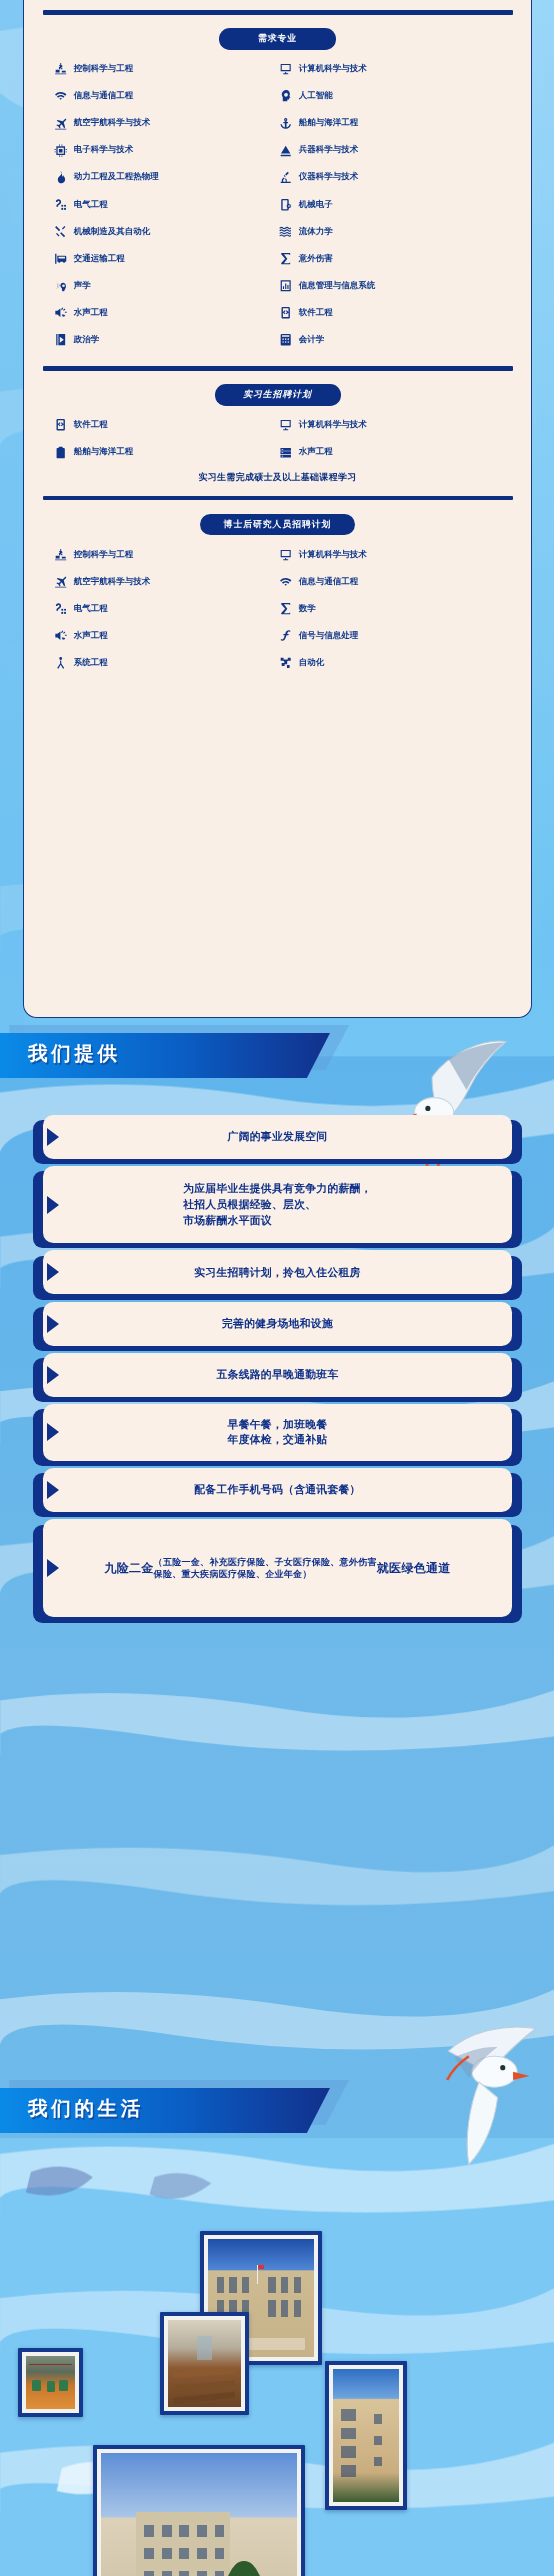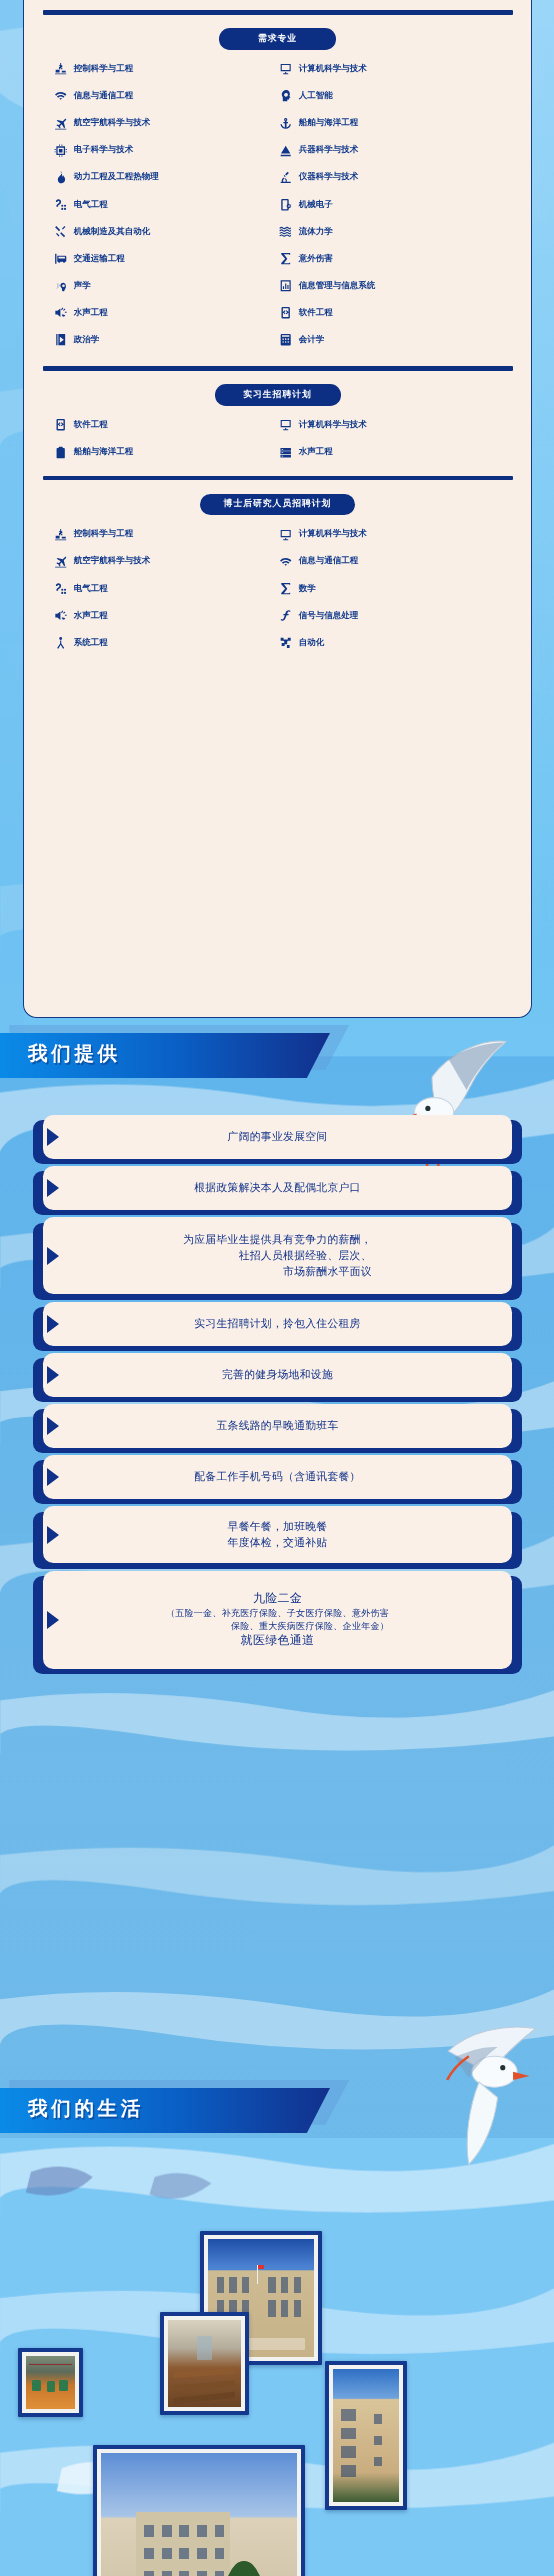--- a/index.html
+++ b/index.html
@@ -19,21 +19,21 @@
     position:absolute; left:23px; top:-7.2px; width:509px; height:1025px;
     background:#f9efe6; border:1.5px solid #123a86; border-top:none;
     border-radius:0 0 13.4px 13.4px; z-index:5;
   }
   .hr-rule{ height:4.6px; background:#0c2f80; margin:0 18.5px; border-radius:1px; }
   .pill{
     margin:13.4px auto 0; width:117px; height:21.6px; background:#0d2f83;
     border-radius:10.8px; color:#fff; font-size:8.8px; font-weight:bold;
     display:flex; align-items:center; justify-content:center; letter-spacing:1px;
   }
-  .pill.wide{ width:126px; }
+  .pill.wide{ width:126px;font-style:italic; }
   .major-grid{
     display:grid; grid-template-columns:1fr 1fr; row-gap:3.1px;
     padding:7.2px 27px 0 30px;
   }
   .major{
     display:flex; align-items:center; gap:5.7px; height:24px;
     color:#113a8c; font-size:8.5px; font-weight:bold; white-space:nowrap;
   }
   .major .ic{ width:14px; height:14px; flex:0 0 14px; display:flex;
               align-items:center; justify-content:center; }
@@ -72,21 +72,21 @@
     position:absolute; left:23px; top:50%; transform:translateY(-50%);
     width:0; height:0; border-top:9.8px solid transparent;
     border-bottom:9.8px solid transparent; border-left:12.4px solid #10318a; z-index:3;
   }
   .benefit .panel{
     position:relative; margin:0 19.6px; background:#faf0e7; border-radius:10.3px;
     min-height:44px; display:flex; align-items:center; justify-content:center;
     padding:8.2px 31px; z-index:2;
   }
   .benefit .label{
-    color:#10318a; font-size:10.8px; font-weight:normal; text-align:right;
+    color:#10318a; font-size:10.8px; font-weight:bold; text-align:left;
     line-height:1.45; letter-spacing:0.3px; white-space:pre-line;
   }
   .benefit .label .big{ display:block; font-size:12px; }
   .benefit .label .sm{ display:block; font-size:9px; line-height:1.4; }
 
   
   #collage{ position:absolute; left:0; top:2231px; width:100%; height:484px; z-index:6; }
   .frame{ position:absolute; background:#15388f; padding:3.6px; border-radius:1px;
           box-shadow:0 1.5px 4.6px rgba(0,40,90,.3); }
   .frame .mat{ background:#f2f2f0; padding:4.6px; height:100%; }
@@ -439,20 +439,21 @@
     <div class="major">
       <span class="ic">
         <svg viewBox="0 0 24 24">
             <path d="M2.6 3.6h18.8v4.8H2.6V3.6zm2.2 1.7v1.4h2.6V5.3H4.8zM2.6 9.6h18.8v4.8H2.6V9.6zm2.2 1.7v1.4h2.6v-1.4H4.8zM2.6 15.6h18.8v4.8H2.6v-4.8zm2.2 1.7v1.4h2.6v-1.4H4.8z"></path>
           </svg>
       </span>
       <span>水声工程</span>
     </div>
   </div>
 
+  <div class="note">实习生需完成硕士及以上基础课程学习</div>
 
   <div style="height:11.3px"></div>
   <div class="hr-rule"></div>
 
   <div class="pill" style="width:155px">博士后研究人员招聘计划</div>
 
   <div class="major-grid">
     <div class="major">
       <span class="ic">
         <svg viewBox="0 0 24 24">
@@ -545,27 +546,20 @@
 <div id="benefits">
 
   <div class="benefit">
     <div class="backplate"></div>
     <div class="chev"></div>
     <div class="panel">
       <div class="label">广阔的事业发展空间</div>
     </div>
   </div>
 
-  <div class="benefit">
-    <div class="backplate"></div>
-    <div class="chev"></div>
-    <div class="panel">
-      <div class="label">根据政策解决本人及配偶北京户口</div>
-    </div>
-  </div>
 
   <div class="benefit">
     <div class="backplate"></div>
     <div class="chev"></div>
     <div class="panel" style="min-height:77px">
       <div class="label">为应届毕业生提供具有竞争力的薪酬，
 社招人员根据经验、层次、
 市场薪酬水平面议</div>
     </div>
   </div>
@@ -590,39 +584,39 @@
     <div class="backplate"></div>
     <div class="chev"></div>
     <div class="panel">
       <div class="label">五条线路的早晚通勤班车</div>
     </div>
   </div>
 
   <div class="benefit">
     <div class="backplate"></div>
     <div class="chev"></div>
-    <div class="panel">
-      <div class="label">配备工作手机号码（含通讯套餐）</div>
+    <div class="panel" style="min-height:57px">
+      <div class="label">早餐午餐，加班晚餐
+年度体检，交通补贴</div>
     </div>
   </div>
 
   <div class="benefit">
     <div class="backplate"></div>
     <div class="chev"></div>
-    <div class="panel" style="min-height:57px">
-      <div class="label">早餐午餐，加班晚餐
-年度体检，交通补贴</div>
+    <div class="panel">
+      <div class="label">配备工作手机号码（含通讯套餐）</div>
     </div>
   </div>
 
 
   <div class="benefit">
     <div class="backplate"></div>
     <div class="chev"></div>
-    <div class="panel" style="min-height:98px; flex-direction:column">
+    <div class="panel" style="min-height:98px; flex-direction:row">
       <div class="label"><span class="big">九险二金</span></div>
       <div class="label"><span class="sm">（五险一金、补充医疗保险、子女医疗保险、意外伤害
 保险、重大疾病医疗保险、企业年金）</span></div>
       <div class="label"><span class="big">就医绿色通道</span></div>
     </div>
   </div>
 </div>
 
 <div class="banner" style="top:2088px;">
   <div class="shade"></div>

